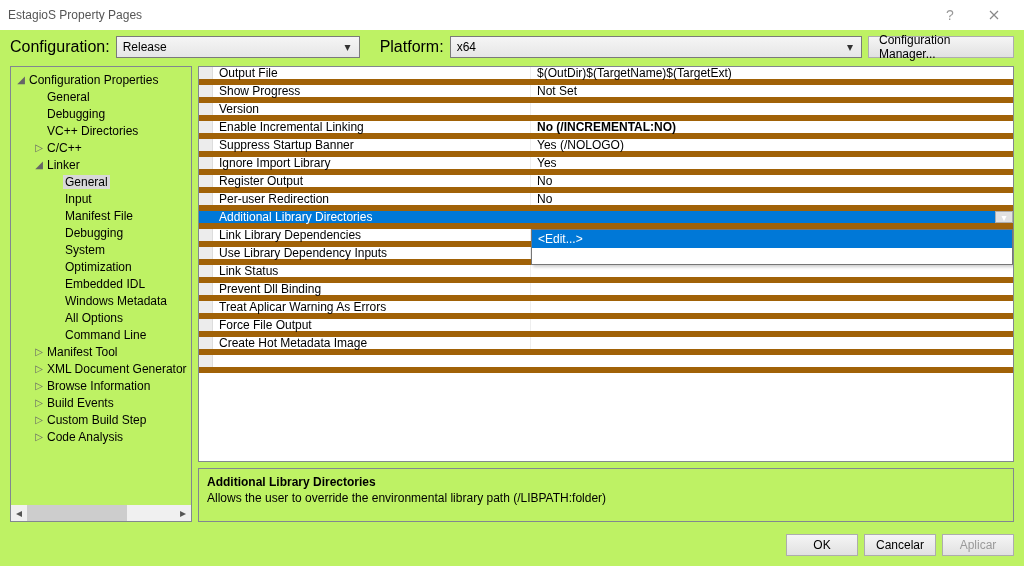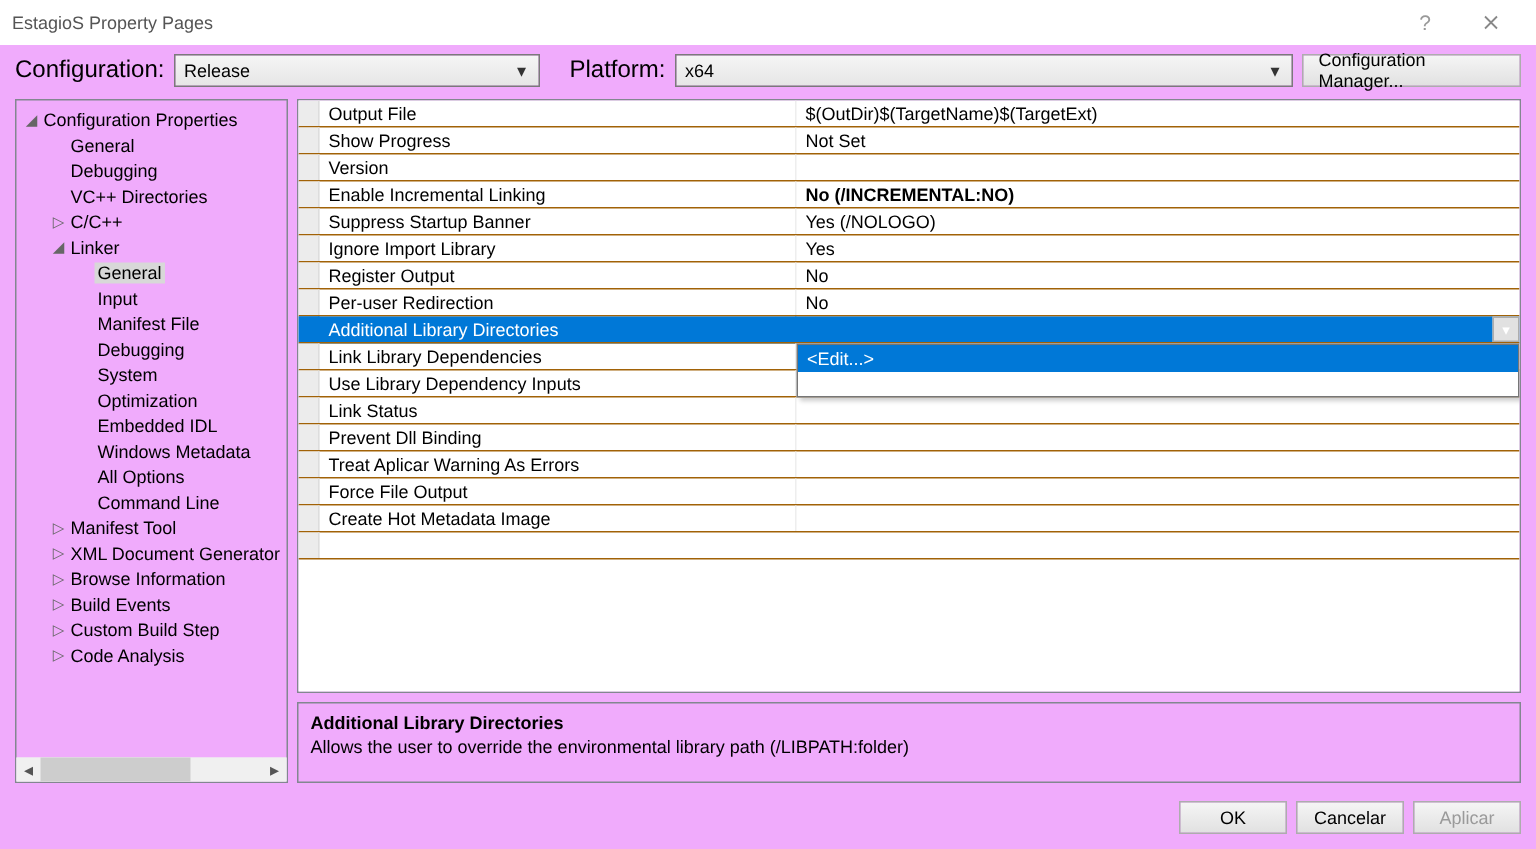--- a/index.html
+++ b/index.html
@@ -1,17 +1,17 @@
 <!DOCTYPE html>
 <html><head>
 <meta charset="utf-8">
 <style>
   * { box-sizing: border-box; font-family: 'Segoe UI', Tahoma, sans-serif; font-size: 12px; }
   body { margin: 0; background: #fff; width: 1024px; height: 566px; overflow: hidden; }
-  .window { width: 1024px; height: 566px; background: #f0abfc; display: flex; flex-direction: column; }
+  .window { width: 1024px; height: 566px; background: #bef264; display: flex; flex-direction: column; }
   .titlebar { height: 30px; display: flex; align-items: center; padding: 0 8px; background: #fff; color:#333; }
   .titlebar .title { flex: 1; font-size: 12px; color: #555; }
   .titlebar .ctl { width: 44px; height: 30px; display:flex; align-items:center; justify-content:center; color:#888; }
   .titlebar .ctl svg { width:10px; height:10px; }
   .config-row { display:flex; align-items:center; padding: 6px 10px 8px 10px; gap:6px; }
   .config-row label { color:#000; font-size:16px; }
   .select { flex:1; height:22px; border:1px solid #7a7a7a; background:linear-gradient(#f5f5f5,#e6e6e6); display:flex; align-items:center; justify-content:space-between; padding:0 4px 0 6px; }
   .select .arrow { width:14px; text-align:center; color:#333; }
   .btn { height:22px; border:1px solid #adadad; background:linear-gradient(#f5f5f5,#e1e1e1); padding:0 10px; display:flex; align-items:center; justify-content:center; cursor:default; }
   .btn.disabled { color:#9a9a9a; }
@@ -22,21 +22,21 @@
   .tree-item .exp { width:12px; display:inline-flex; justify-content:center; color:#666; font-size:10px;}
   .tree-item .lbl { padding:0 2px; }
   .tree-item.selected .lbl { background:#d8d8d8; }
   .tree-scroll { height:16px; background:#f0f0f0; display:flex; align-items:center; }
   .tree-scroll .sarrow { width:16px; height:16px; display:flex; align-items:center; justify-content:center; color:#555; background:#f0f0f0;}
   .tree-scroll .strack { flex:1; height:16px; background:#f0f0f0; position:relative;}
   .tree-scroll .sthumb { position:absolute; left:0; top:0; height:16px; width:100px; background:#cdcdcd; }
   .rightpane { flex:1; display:flex; flex-direction:column; gap:6px; min-width:0;}
   .gridwrap { flex:1; border:1px solid #828790; display:flex; flex-direction:column; min-height:0;}
   .grid { flex:1; overflow:hidden; background:#fff; }
-  .grid-row { display:flex; height:18px; border-bottom:1px solid #a16207; }
+  .grid-row { display:flex; height:18px; border-bottom:6px solid #a16207; }
   .grid-row .gutter { width:14px; background:#ececec; border-right:1px solid #ddd;}
   .grid-row .lcell { width:318px; padding-left:6px; display:flex; align-items:center; border-right:1px solid #eee;}
   .grid-row .vcell { flex:1; padding-left:6px; display:flex; align-items:center; position:relative;}
   .grid-row.selected { background:#0078d7; color:#fff; }
   .grid-row.selected .gutter { background:#0078d7; border-right-color:#0078d7;}
   .grid-row.selected .lcell { border-right-color:#0078d7;}
   .grid-row .bold { font-weight:600; }
   .vcell .dropdown-btn { position:absolute; right:0; top:0; bottom:0; width:18px; background:#e1e1e1; border:1px solid #adadad; display:flex; align-items:center; justify-content:center;}
   .dropdown-popup { position:absolute; left:0; right:0; top:18px; background:#fff; border:1px solid #767676; box-shadow:2px 2px 3px rgba(0,0,0,0.2); z-index:10;}
   .dropdown-popup .opt { padding:2px 6px; }

